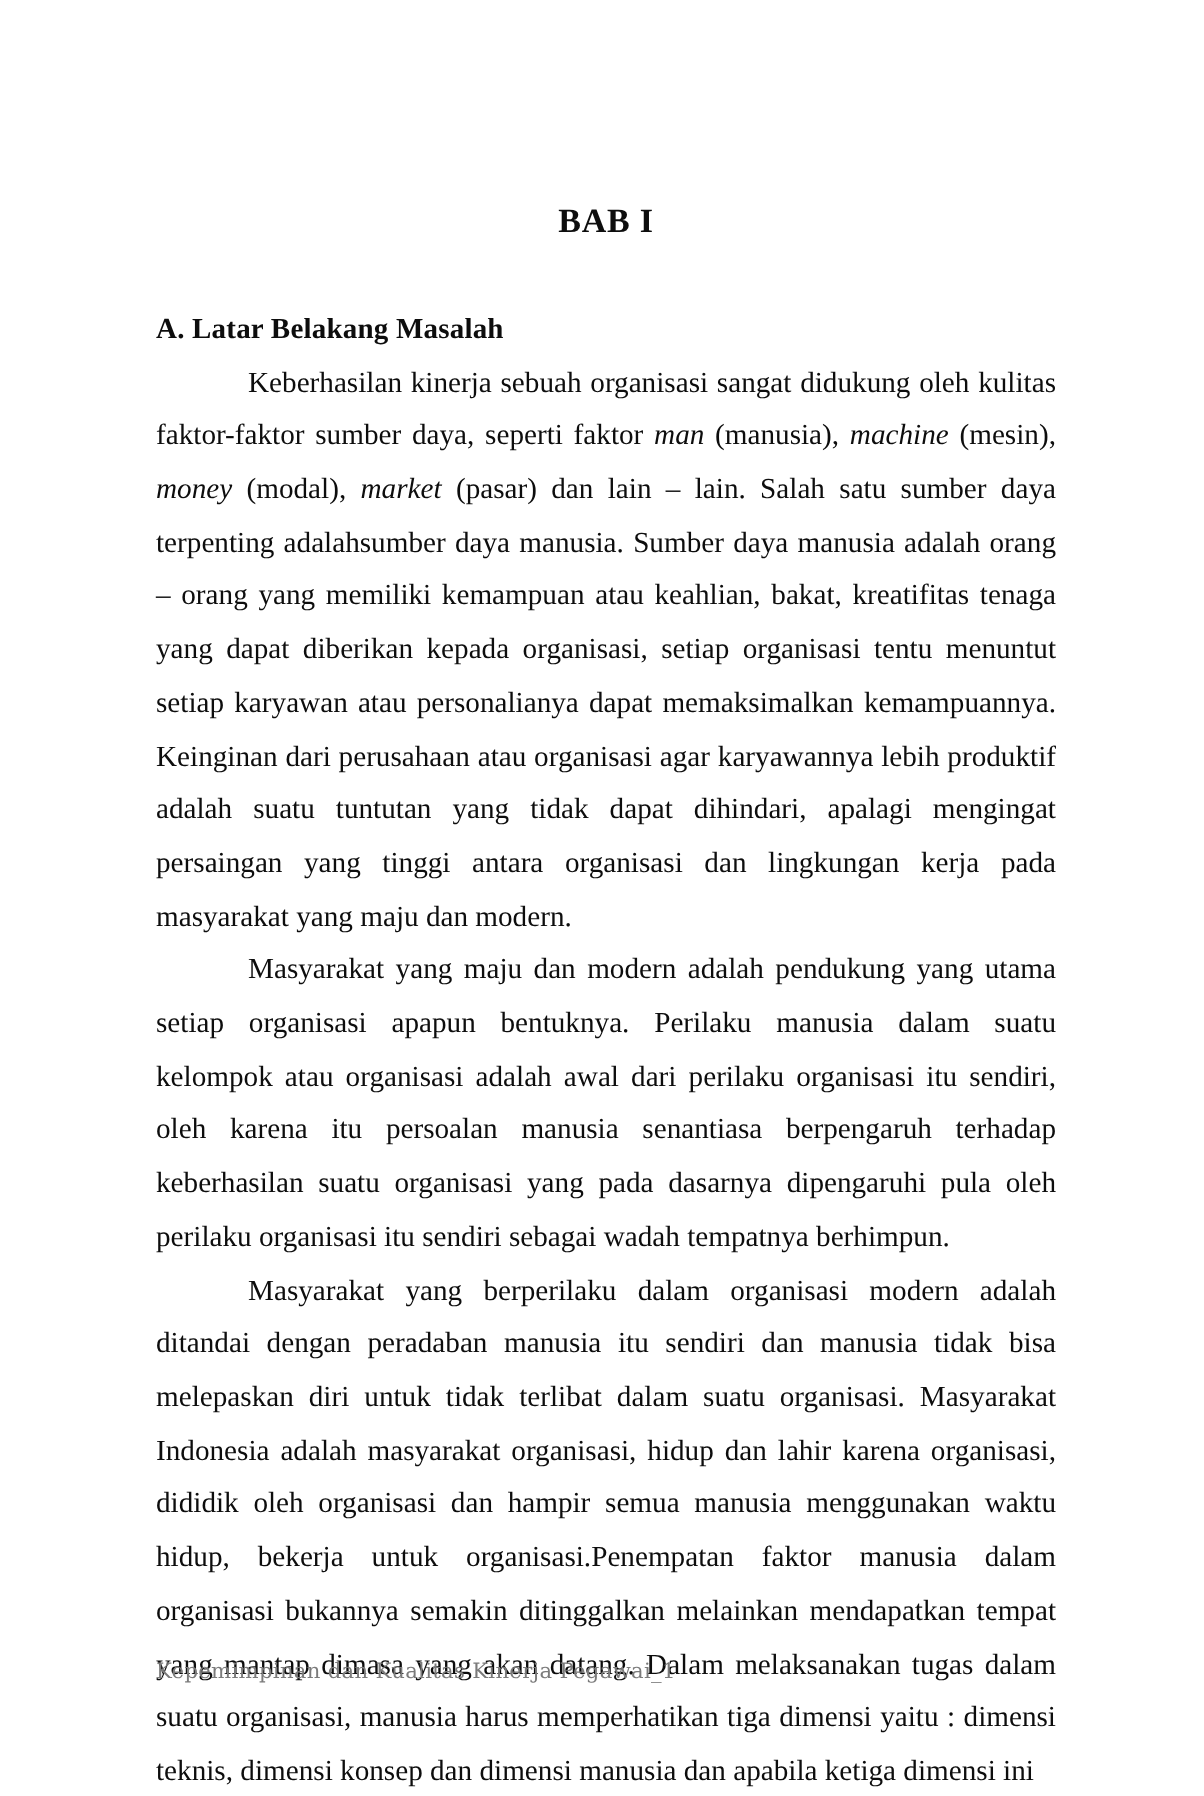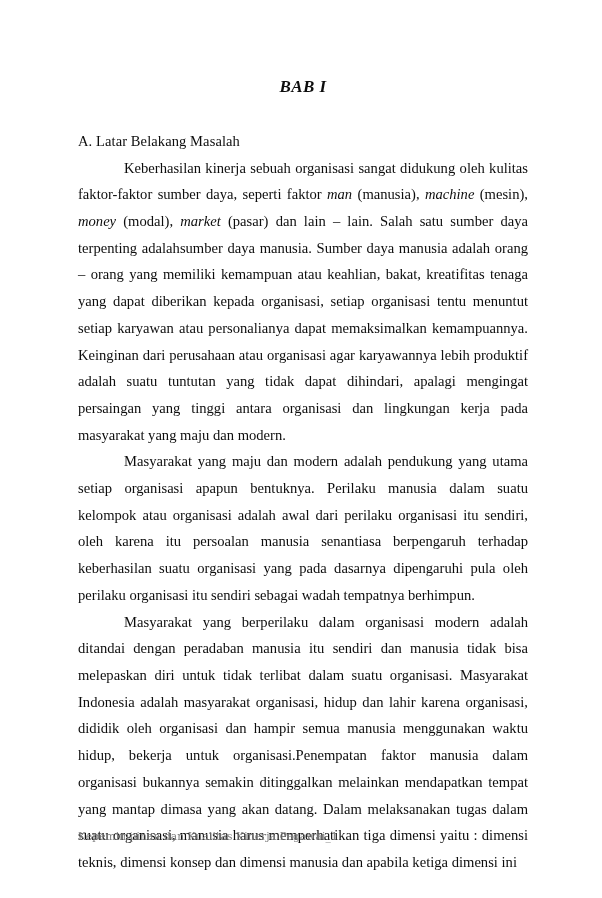--- a/index.html
+++ b/index.html
@@ -25,25 +25,24 @@
   }
   .chapter-heading {
     text-align: center;
     font-weight: bold;
     font-size: 17px;
     letter-spacing: 0.4px;
     margin: 0;
     line-height: 1.55;
   }
   .chapter-heading.first {
-    padding-top: 74px;
-    font-style: italic;
+    padding-top: 98px;
   }
   .section-heading {
-    font-weight: normal;
+    font-weight: bold;
     font-size: 14.5px;
     margin: 0;
     padding-top: 31px;
     letter-spacing: 0.1px;
     line-height: 1.4;
   }
   .body-text {
     font-size: 14.6px;
     text-align: justify;
     text-justify: inter-word;

